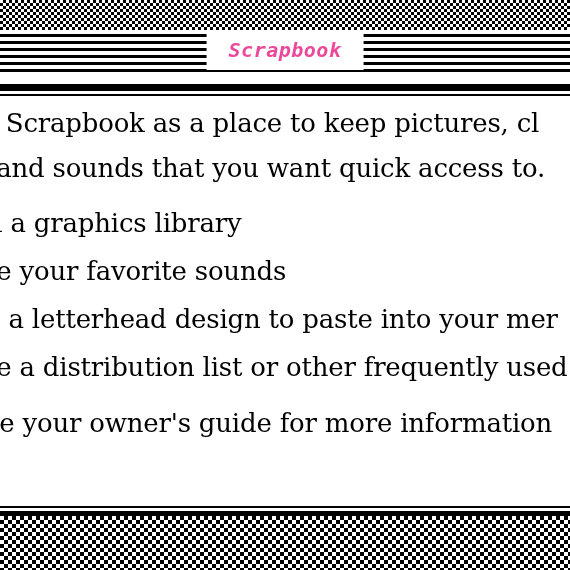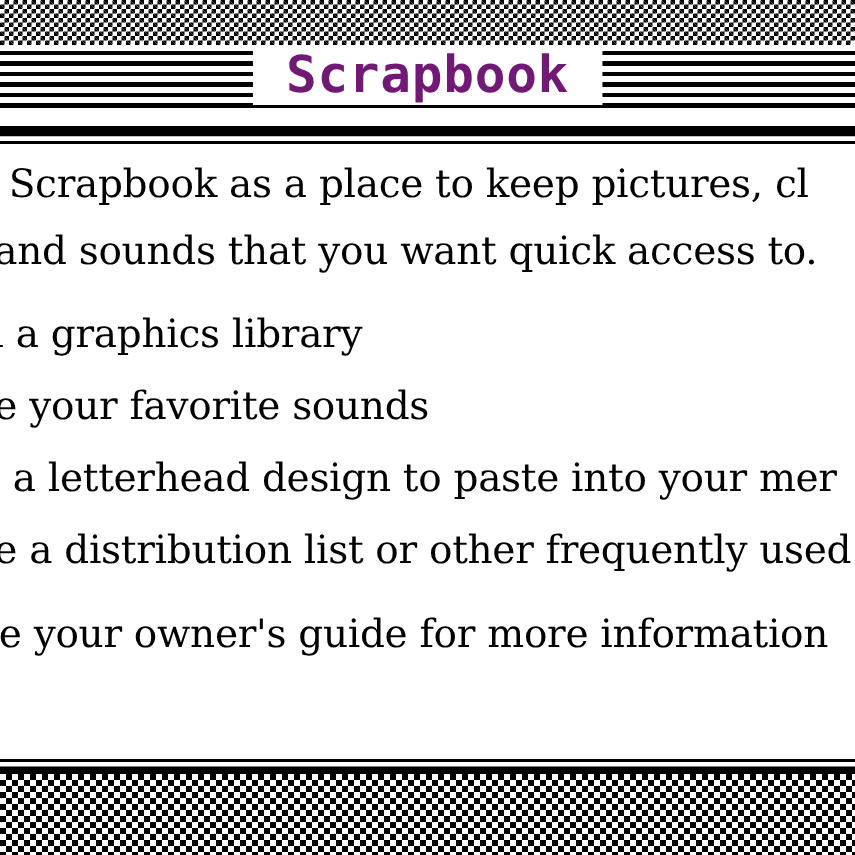--- a/index.html
+++ b/index.html
@@ -98,25 +98,26 @@
     padding: 0 22px;
     background: #ffffff;
     display: flex;
     align-items: center;
     justify-content: center;
     z-index: 3;
   }
   #window-title {
     font-family: "DejaVu Sans Mono", monospace;
     font-weight: bold;
-    font-size: 34px;
+    font-size: 20px;
     line-height: 1;
     letter-spacing: 0.5px;
-    color: #701a75;
+    color: #ec4899;
     white-space: nowrap;
+    font-style: italic;
   }
 
   
   .rule-thin {
     width: 100%;
     height: 2px;
     background: #000000;
   }
   .rule-gap {
     width: 100%;

